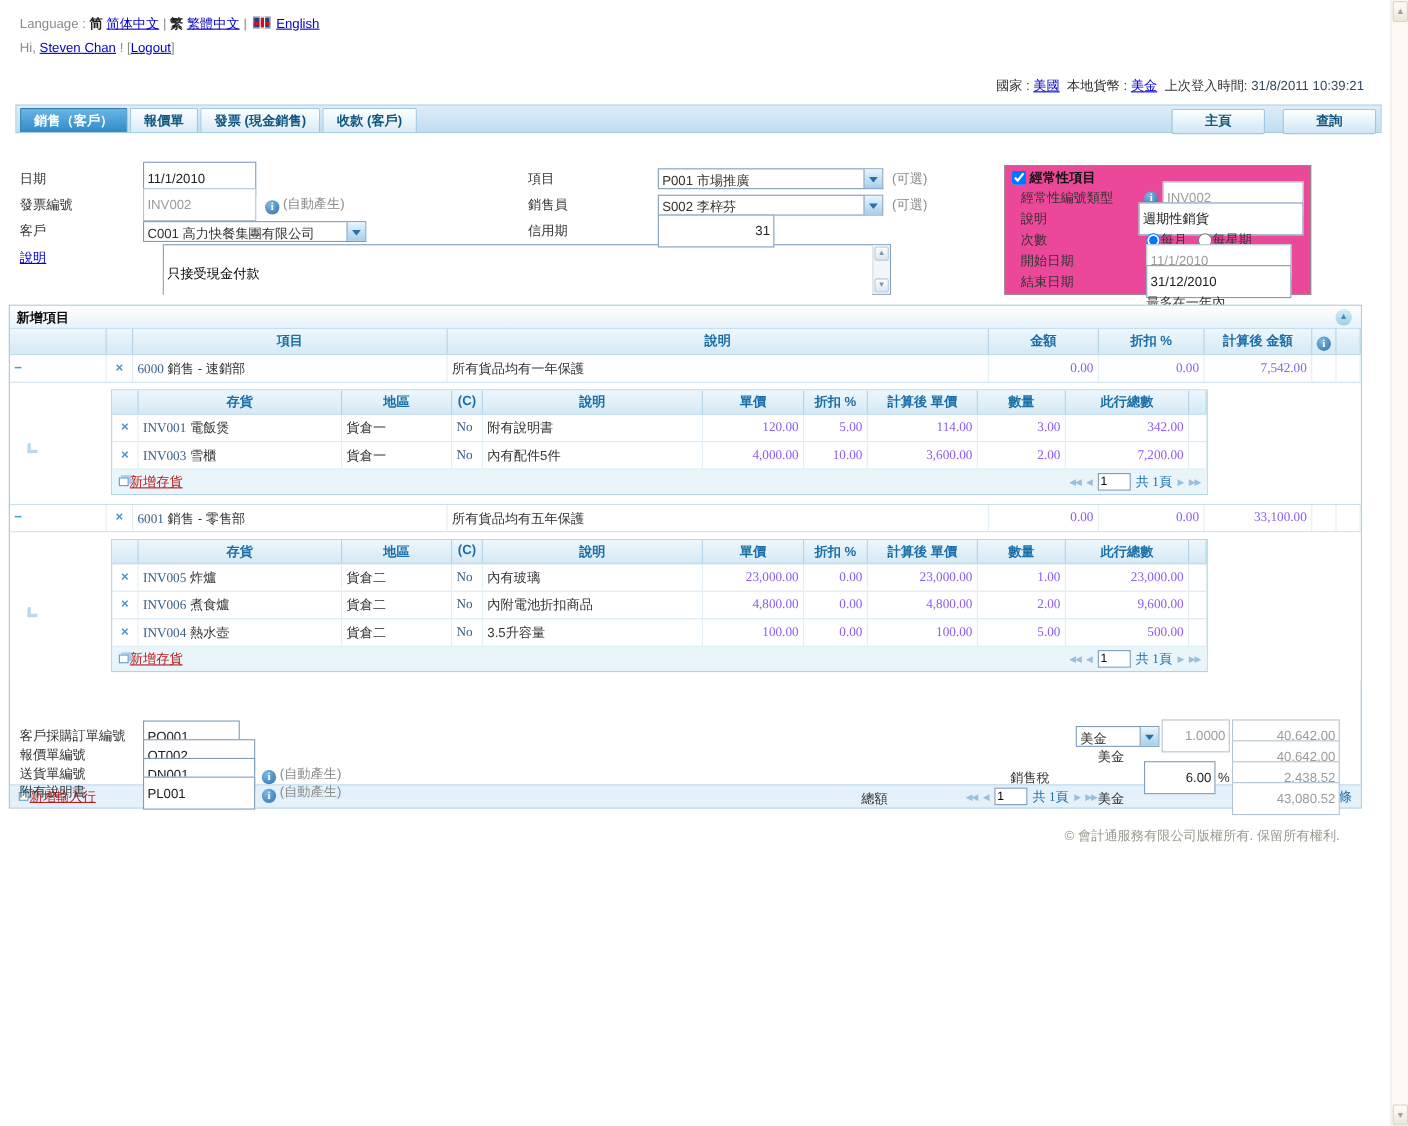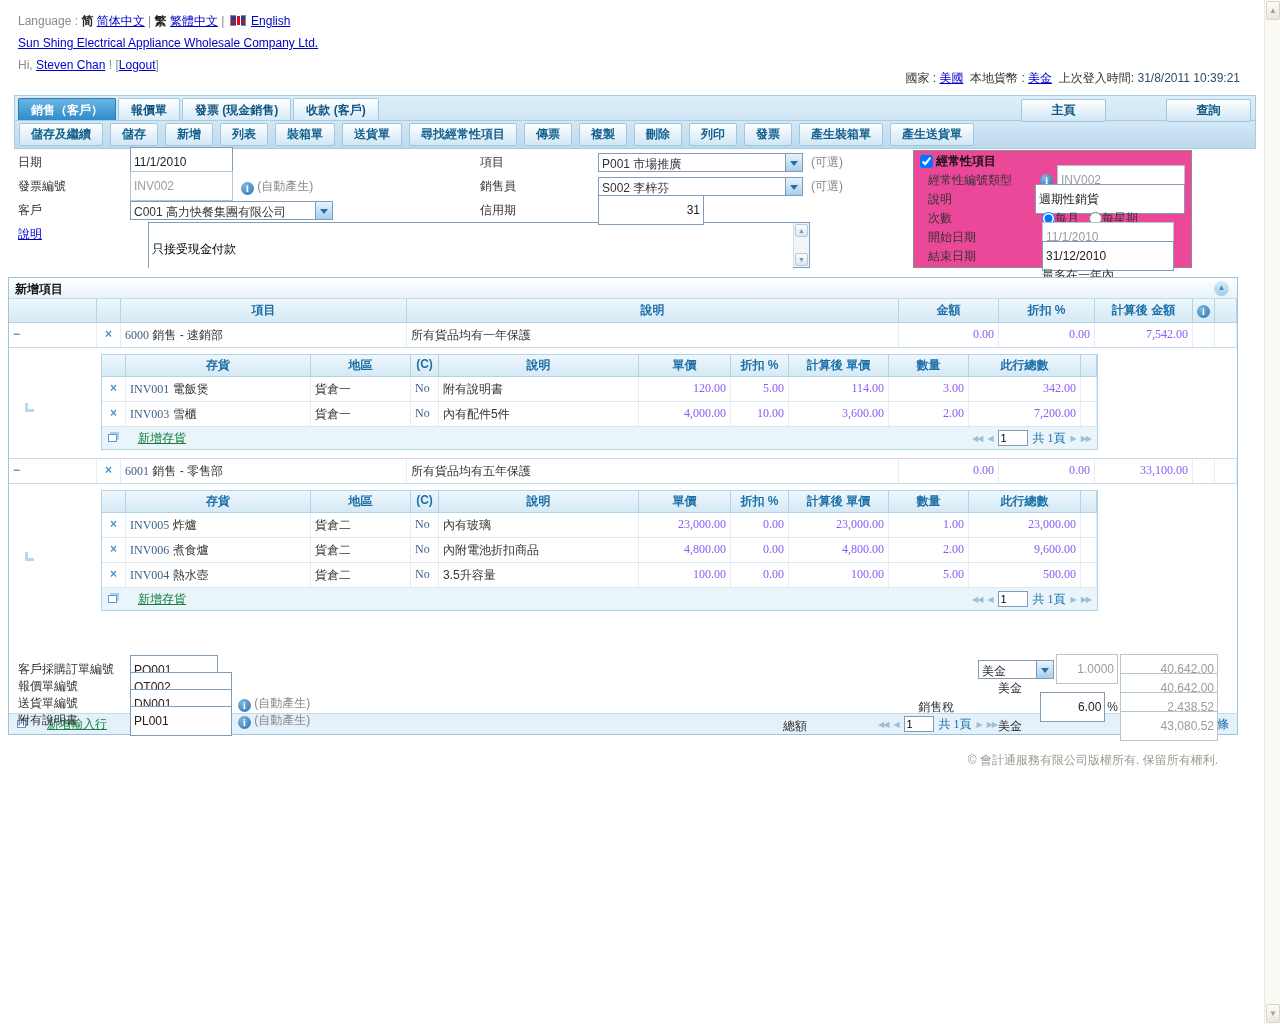--- a/index.html
+++ b/index.html
@@ -20,21 +20,21 @@
 
   
   #tabwrap { position:absolute; left:14px; right:24px; top:95px; border:1px solid #a9cce2;
       background:linear-gradient(#ddeefa,#c2ddef); }
   #tabrow { height:24px; position:relative; padding:2px 3px 0 3px; display:flex; gap:2px; }
   .tab { padding:3px 12px 2px; font-weight:bold; color:#11567f; background:linear-gradient(#ffffff,#d7ebf7);
       border:1px solid #9ec8e0; border-bottom:none; border-radius:2px 2px 0 0; cursor:pointer; white-space:nowrap; }
   .tab.active { background:linear-gradient(#6ab4e4,#2f8cc9); color:#fff; border-color:#2f7cb0; }
   #navbtns { position:absolute; right:4px; top:3px; display:flex; gap:16px; }
   .navbtn { width:85px; text-align:center; padding:2px 0; font-weight:bold; color:#11567f;
-      background:linear-gradient(#ffffff,#cfe6f4); border:1px solid #9ec8e0; border-radius:2px; cursor:pointer;margin-left:44px; }
+      background:linear-gradient(#ffffff,#cfe6f4); border:1px solid #9ec8e0; border-radius:2px; cursor:pointer; }
   #toolrow { border-top:1px solid #a9cce2; background:linear-gradient(#d3e8f5,#bcd9ec); padding:2px 4px; display:flex; gap:7px; }
   .tbtn { padding:2px 11px; font-weight:bold; color:#14618f; background:linear-gradient(#ffffff,#cfe6f4);
       border:1px solid #9ec8e0; border-radius:2px; cursor:pointer; white-space:nowrap; }
 
   
   input.txt { height:18px; border:1px solid #7f9db9; font:12px "Liberation Sans",sans-serif; padding:14px 3px; color:#222; background:#fff; }
   input.txt.dis { color:#9c9c9c; border-color:#b4c4d0; }
   input.num { text-align:right; }
   .fselect { display:inline-flex; height:19px; border:1px solid #7f9db9; background:#fff; cursor:pointer; vertical-align:middle; }
   .fselect .ftext { flex:1; padding:2px 3px 0; white-space:nowrap; overflow:hidden; }
@@ -80,21 +80,21 @@
   .delx { color:#4d94c9; font-weight:bold; text-align:center; cursor:pointer; font-size:12px; }
   .subwrap { position:relative; padding:6px 0 8px 92px; background:#fff; }
   .lmark { position:absolute; left:16px; top:50%; width:9px; height:9px; border-left:3px solid #b8d8ec; border-bottom:3px solid #b8d8ec; }
   .subtable { width:997px; border:1px solid #b3d4e6; }
   .srow { display:grid; grid-template-columns:24px 185px 100px 28px 200px 92px 58px 100px 80px 112px 1fr; }
   .shead { background:linear-gradient(#eef7fc,#d5e9f5); border-bottom:1px solid #b3d4e6; }
   .shead > div { border-right:1px solid #b3d4e6; color:#1b6fa8; font-weight:bold; text-align:center; padding:2px; }
   .sline { border-bottom:1px solid #d8e9f3; }
   .sline > div { padding:4px 4px 3px; border-right:1px solid #e2eef6; }
   .sfoot { height:22px; background:#e9f4fb; display:flex; align-items:center; padding:0 6px; }
-  .addlink { color:#15803d; text-decoration:underline; cursor:pointer; display:inline-flex; align-items:center; gap:20px; }
+  .addlink { color:#b91c1c; text-decoration:underline; cursor:pointer; display:inline-flex; align-items:center; gap:0; }
   .winicon { display:inline-block; width:9px; height:8px; border:1px solid #5b9bd5; background:#fff; box-shadow:2px -2px 0 -0px #aacfe8; margin-right:1px; }
   .pager { margin-left:auto; display:flex; align-items:center; gap:5px; color:#9abfd8; }
   .pager .pg { font-size:8px; cursor:pointer; letter-spacing:-1px; }
   .pager input { width:30px; height:16px; border:1px solid #7f9db9; font:11px "Liberation Sans",sans-serif; padding:0 2px; }
   .pager .pcount { color:#1b6fa8; font-family:"Liberation Serif",serif; font-size:12px; letter-spacing:0; }
   #items-spacer { flex:1; }
   #items-bottom { height:21px; background:#e4f1fa; border-top:1px solid #c3dcec; display:flex; align-items:center; padding:0 8px; }
   #rec-count { color:#1b6fa8; font-family:"Liberation Serif",serif; margin-left:14px; }
 
   
@@ -121,23 +121,20 @@
     <span class="big">简</span>
     <span class="lnk">简体中文</span>
     <span class="gray">|</span>
     <span class="big">繁</span>
     <span class="lnk">繁體中文</span>
     <span class="gray">|</span>
     <span class="flag"></span>
     <span class="lnk">English</span>
   </div>
   <div>
-    <span class="lnk">Sun Shing Electrical Appliance Wholesale Company Ltd.</span>
-  </div>
-  <div>
     <span class="gray">Hi,</span>
     <span class="lnk">Steven Chan</span>
     <span class="gray">!</span>
     <span class="gray">[</span><span class="lnk">Logout</span><span class="gray">]</span>
   </div>
 </div>
 
 <div id="hdr-right">
   <b>國家 :</b>
   <span class="lnk">美國</span>&nbsp;
@@ -150,36 +147,20 @@
 <div id="tabwrap">
   <div id="tabrow">
     <div class="tab active">銷售（客戶）</div>
     <div class="tab">報價單</div>
     <div class="tab">發票 (現金銷售)</div>
     <div class="tab">收款 (客戶)</div>
     <div id="navbtns">
       <div class="navbtn">主頁</div>
       <div class="navbtn">查詢</div>
     </div>
-  </div>
-  <div id="toolrow">
-    <div class="tbtn">儲存及繼續</div>
-    <div class="tbtn">儲存</div>
-    <div class="tbtn">新增</div>
-    <div class="tbtn">列表</div>
-    <div class="tbtn">裝箱單</div>
-    <div class="tbtn">送貨單</div>
-    <div class="tbtn">尋找經常性項目</div>
-    <div class="tbtn">傳票</div>
-    <div class="tbtn">複製</div>
-    <div class="tbtn">刪除</div>
-    <div class="tbtn">列印</div>
-    <div class="tbtn">發票</div>
-    <div class="tbtn">產生裝箱單</div>
-    <div class="tbtn">產生送貨單</div>
   </div>
 </div>
 
 <div id="form-left">
   <div class="lblrow">
     <span class="lab">日期</span>
     <input class="txt" style="width: 103px;" value="11/1/2010">
   </div>
   <div class="lblrow">
     <span class="lab">發票編號</span>

